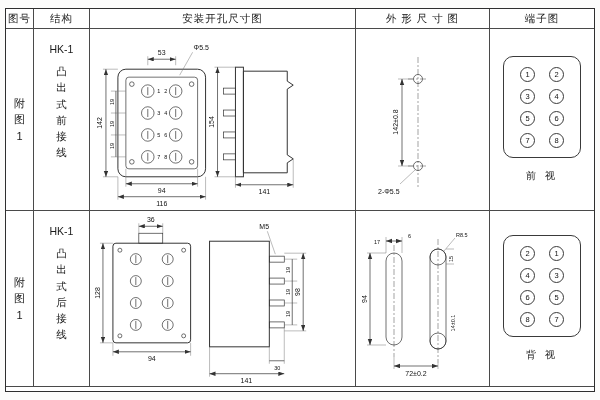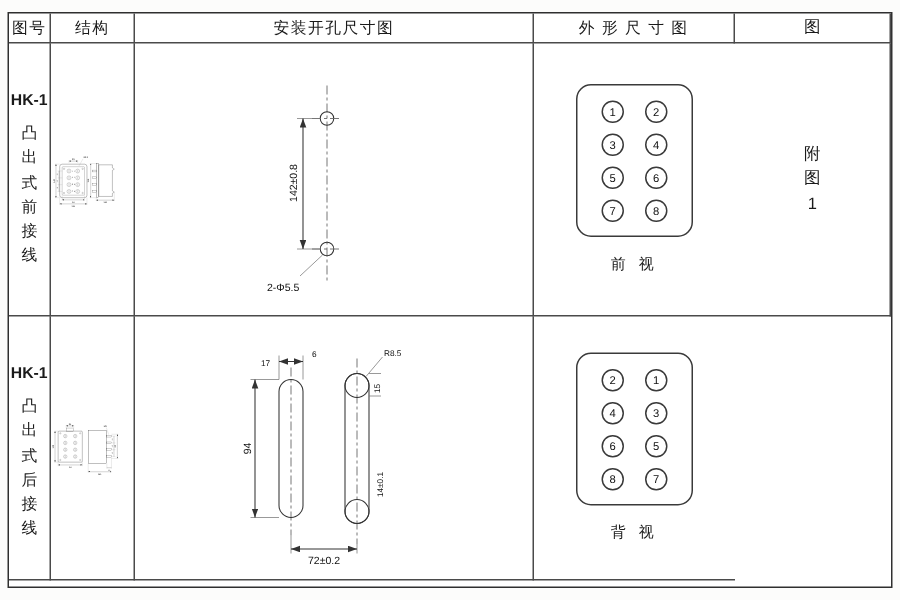--- a/index.html
+++ b/index.html
@@ -5,21 +5,21 @@
   html,body{margin:0;padding:0;background:#f6f6f4;}
   .sheet{position:relative;width:600px;height:400px;background:#fcfcfb;font-family:"Liberation Sans","DejaVu Sans",sans-serif;color:#1a1a1a;overflow:hidden;}
   .tbl{position:absolute;left:5px;top:8px;width:590px;height:384px;border:1.5px solid #2f2f2f;box-sizing:border-box;
        display:grid;grid-template-columns:28px 56px 266px 134px 1fr;grid-template-rows:20px 182px 176px 1fr;background:#fff;}
   .cell{border-right:1px solid #4a4a4a;border-bottom:1px solid #4a4a4a;box-sizing:border-box;overflow:hidden;position:relative;}
   .last-col{border-right:none;}
   .strip{grid-column:1/-1;border-right:none;border-bottom:none;}
   .hd{display:flex;align-items:center;justify-content:center;font-size:10.5px;letter-spacing:1px;white-space:nowrap;}
   .vtext{display:flex;align-items:center;justify-content:center;text-align:center;font-size:11px;line-height:1.5;white-space:pre-line;}
   .struct{display:flex;flex-direction:column;align-items:center;font-size:10.5px;}
-  .struct .model{margin-top:32px;margin-bottom:8px;white-space:nowrap;font-weight:bold;}
+  .struct .model{margin-top:14px;margin-bottom:8px;white-space:nowrap;}
   .struct .sname{white-space:pre-line;text-align:center;line-height:1.55;}
   .draw-cell{display:flex;align-items:center;justify-content:center;}
   .draw{display:block;}
   .ln{fill:none;stroke:#333;stroke-width:1;}
   .thin{fill:none;stroke:#333;stroke-width:0.7;}
   .ext{fill:none;stroke:#777;stroke-width:0.5;}
   .cl{fill:none;stroke:#666;stroke-width:0.6;stroke-dasharray:6 2 2 2;}
   text.dim{font-size:7px;fill:#111;font-family:"Liberation Sans","DejaVu Sans",sans-serif;}
   text.dims{font-size:5.5px;fill:#111;font-family:"Liberation Sans","DejaVu Sans",sans-serif;}
   .mid{text-anchor:middle;}
@@ -31,20 +31,21 @@
 </head>
 <body>
 
 <div class="sheet">
   <div class="tbl">
 
     <div class="cell hd">图号</div>
     <div class="cell hd">结构</div>
     <div class="cell hd">安装开孔尺寸图</div>
     <div class="cell hd">外 形 尺 寸 图</div>
+    <div class="cell hd last-col">端子图</div>
 
     <div class="cell vtext">附
 图
 1</div>
     <div class="cell struct">
       <span class="model">HK-1</span>
       <span class="sname">凸
 出
 式
 前

